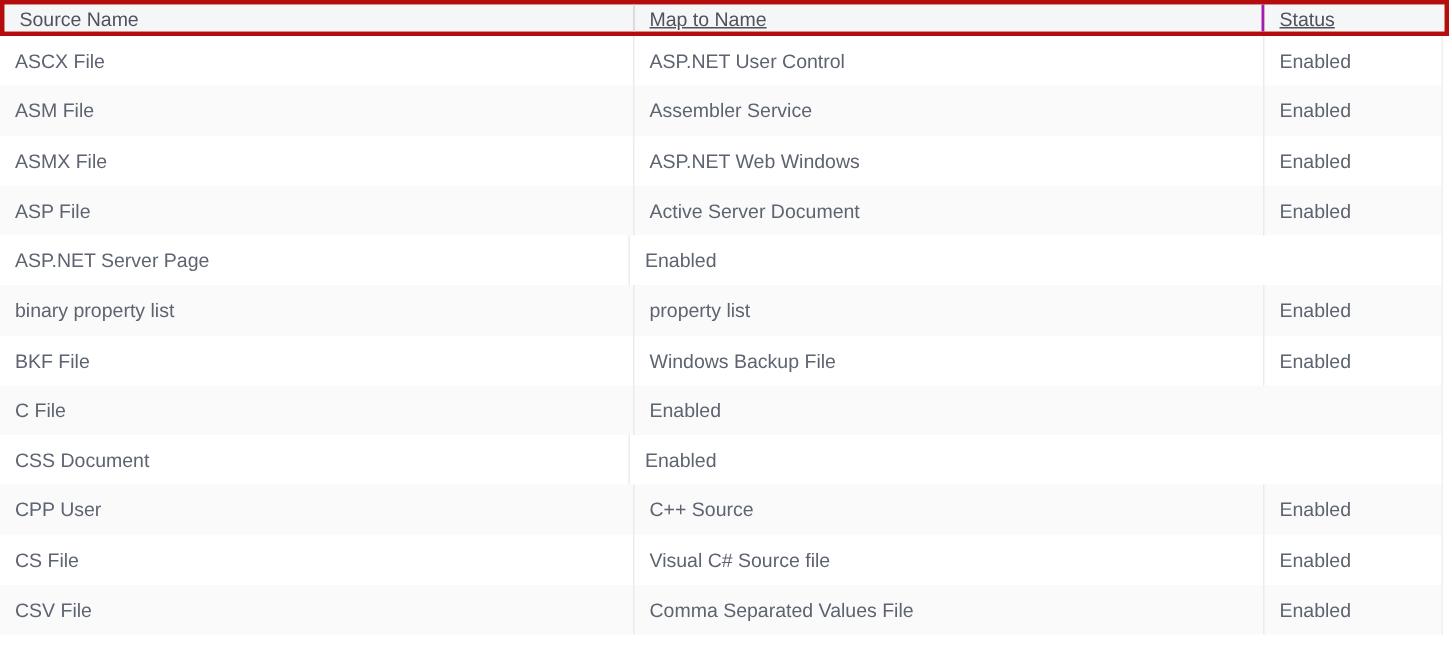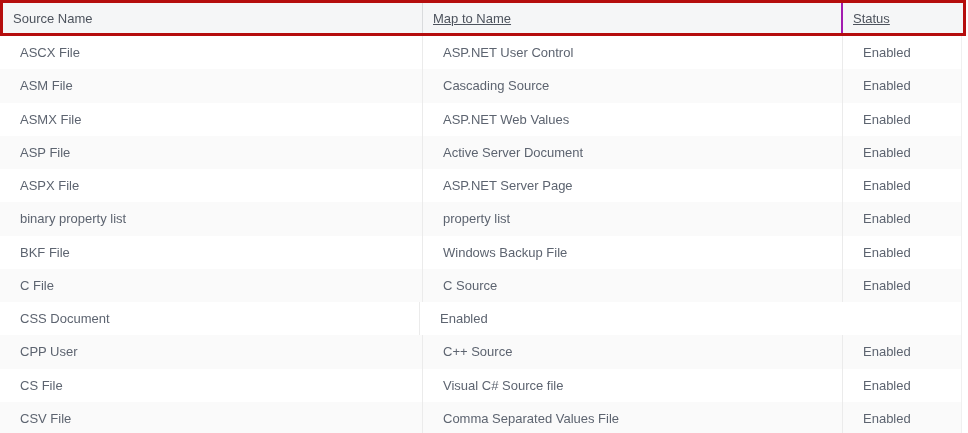--- a/index.html
+++ b/index.html
@@ -14,21 +14,21 @@
   .table-wrap {
     position: relative;
     width: 968px;
     height: 433px;
     background: #ffffff;
   }
   .header-row {
     box-sizing: border-box;
     display: flex;
     width: 966px;
-    height: 36px;
+    height: 24px;
     background: #c2410c;
     border: 3px solid #b50d0d; 
     align-items: stretch;
   }
   .header-cell {
     box-sizing: border-box;
     display: flex;
     align-items: center;
     padding-left: 10px;
     font-size: 13px;
@@ -45,21 +45,21 @@
     width: 962px;
     height: 33.25px;
     background: #ffffff;
     align-items: stretch;
   }
   .row:nth-child(even) { background: #fafafa; }
   .cell {
     box-sizing: border-box;
     display: flex;
     align-items: center;
-    padding-left: 20px;
+    padding-left: 10px;
     font-size: 13px;
     color: #5d6470;
   }
   .cell.col-source { width: 423px; border-right: 1px solid #ebebeb; }
   .cell.col-map    { width: 420px; border-right: 1px solid #ebebeb; }
   .cell.col-status { flex: 1; border-right: 1px solid #f0f0f0; }
 </style>
 </head>
 <body>
 
@@ -72,51 +72,49 @@
   </div>
 
   <div class="body-rows">
     <div class="row">
       <div class="cell col-source">ASCX File</div>
       <div class="cell col-map">ASP.NET User Control</div>
       <div class="cell col-status">Enabled</div>
     </div>
     <div class="row">
       <div class="cell col-source">ASM File</div>
-      <div class="cell col-map">Cascading Source</div>
+      <div class="cell col-map">Assembler Service</div>
       <div class="cell col-status">Enabled</div>
     </div>
     <div class="row">
       <div class="cell col-source">ASMX File</div>
-      <div class="cell col-map">ASP.NET Web Values</div>
+      <div class="cell col-map">ASP.NET Web Windows</div>
       <div class="cell col-status">Enabled</div>
     </div>
     <div class="row">
       <div class="cell col-source">ASP File</div>
       <div class="cell col-map">Active Server Document</div>
       <div class="cell col-status">Enabled</div>
     </div>
     <div class="row">
-      <div class="cell col-source">ASPX File</div>
       <div class="cell col-map">ASP.NET Server Page</div>
       <div class="cell col-status">Enabled</div>
     </div>
     <div class="row">
       <div class="cell col-source">binary property list</div>
       <div class="cell col-map">property list</div>
       <div class="cell col-status">Enabled</div>
     </div>
     <div class="row">
       <div class="cell col-source">BKF File</div>
       <div class="cell col-map">Windows Backup File</div>
       <div class="cell col-status">Enabled</div>
     </div>
     <div class="row">
       <div class="cell col-source">C File</div>
-      <div class="cell col-map">C Source</div>
       <div class="cell col-status">Enabled</div>
     </div>
     <div class="row">
       <div class="cell col-map">CSS Document</div>
       <div class="cell col-status">Enabled</div>
     </div>
     <div class="row">
       <div class="cell col-source">CPP User</div>
       <div class="cell col-map">C++ Source</div>
       <div class="cell col-status">Enabled</div>

